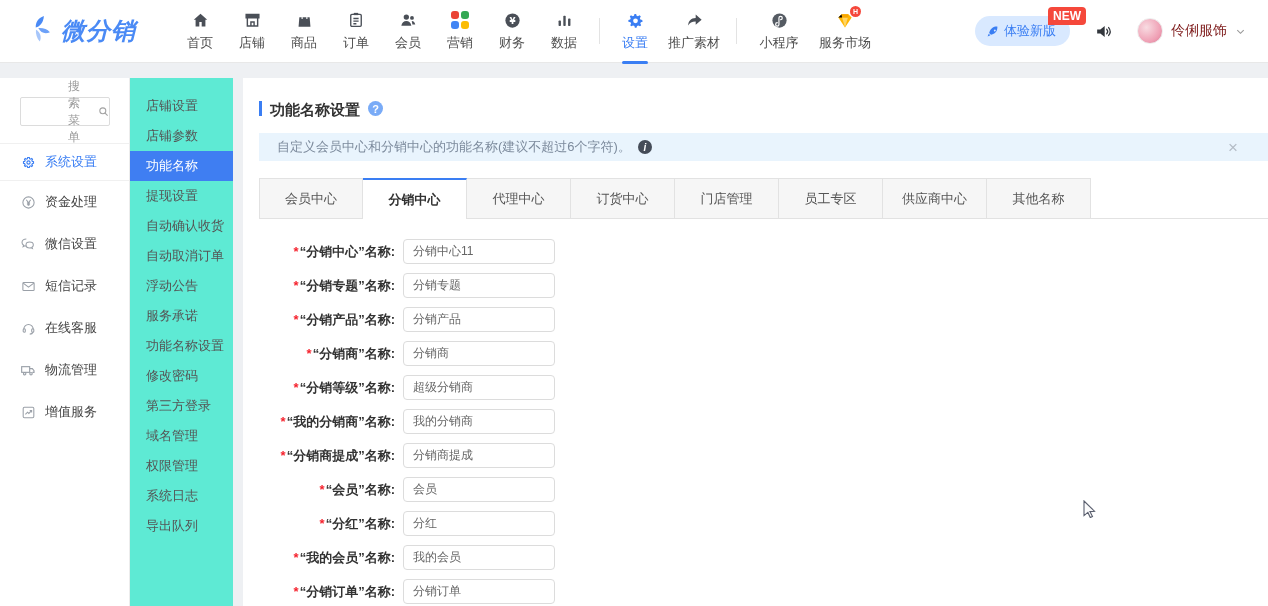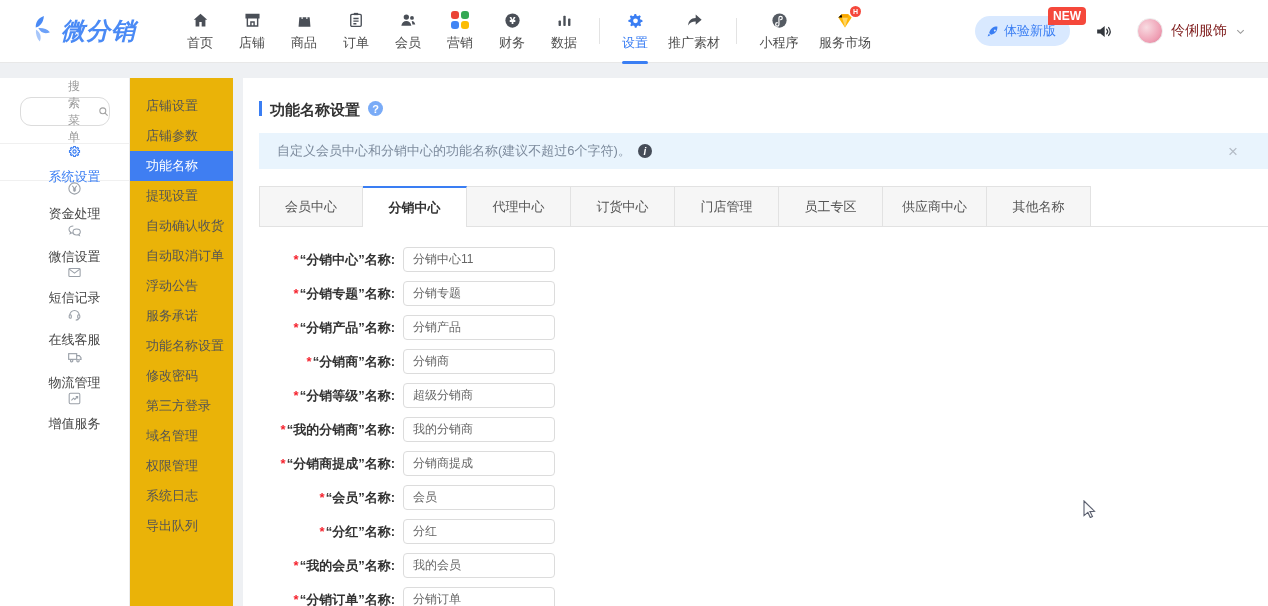--- a/index.html
+++ b/index.html
@@ -32,40 +32,40 @@
   .new-badge { position:absolute; top:-9px; right:-16px; background:#f5483b; color:#fff;
     font-size:12px; font-weight:bold; padding:2px 5px; border-radius:4px 4px 4px 0; }
   .speaker { color:#33373d; cursor:pointer; display:flex; }
   .account { display:flex; align-items:center; gap:8px; font-size:14px; color:#7f1d1d; cursor:pointer; }
   .avatar { width:26px; height:26px; border-radius:50%;
     background:radial-gradient(circle at 35% 35%, #f8dce2, #ef9fb4 65%, #d87793); border:1px solid #eee; }
   .chev { color:#999; display:flex; }
   
   .page-body { display:flex; height:543px; padding-top:15px; }
   .sidebar1 { width:130px; background:#fff; border-right:1px solid #ececec; flex:none; }
-  .search-box { width:90px; height:29px; margin:19px auto 17px; border:1px solid #dcdcdc; border-radius:11px;
+  .search-box { width:90px; height:29px; margin:19px auto 17px; border:1px solid #dcdcdc; border-radius:2px;
     display:flex; align-items:center; justify-content:center; gap:18px; color:#9b9b9b; font-size:12px;
     background:#fff; cursor:text;padding-left:48px; }
   .s1-item { height:42px; display:flex; align-items:center; gap:9px; padding-left:20px;
-    font-size:13px; color:#454545; cursor:pointer;flex-direction:column; }
+    font-size:13px; color:#454545; cursor:pointer; }
   .s1-item .sicon { color:#9aa0a8; display:flex; width:16px; justify-content:center; }
   .s1-item.active { color:#3a7ef3; border-top:1px solid #f0f0f0; border-bottom:1px solid #f0f0f0; height:38px; }
   .s1-item.active .sicon { color:#3a7ef3; }
-  .sidebar2 { width:103px; background:#eab308; margin-right:10px; padding-top:13px; flex:none; }
+  .sidebar2 { width:103px; background:#5eead4; margin-right:10px; padding-top:13px; flex:none; }
   .s2-item { height:30px; line-height:30px; padding-left:16px; font-size:13px; color:#555;
     cursor:pointer; white-space:nowrap; }
   .s2-item.active { background:#3f7ef2; color:#fff; }
   
   .main { flex:1; background:#fff; padding-left:16px; overflow:hidden; }
   .page-title-row { margin-top:23px; display:flex; align-items:flex-start; gap:8px; }
   .title-bar { width:3px; height:15px; background:#3a7ef3; }
   .page-title { font-size:15px; font-weight:bold; color:#333; }
   .help-icon { width:15px; height:15px; border-radius:50%; background:#79abf7; color:#fff; font-size:11px;
     font-weight:bold; display:flex; align-items:center; justify-content:center; cursor:pointer; }
-  .banner { margin-top:13px; height:36px; background:#e9f4fd; display:flex; align-items:center;
+  .banner { margin-top:13px; height:28px; background:#e9f4fd; display:flex; align-items:center;
     padding:0 18px; font-size:13px; color:#7d8b9d; gap:7px; }
   .info-icon { width:14px; height:14px; border-radius:50%; background:#454c58; color:#fff; font-size:10px;
     font-weight:bold; font-style:italic; display:flex; align-items:center; justify-content:center; flex:none; }
   .banner-close { margin-left:auto; margin-right:12px; color:#b4bcc6; font-size:17px; cursor:pointer; line-height:1; }
   .tabs { margin-top:17px; display:flex; border-bottom:1px solid #e2e2e2; align-items:flex-start; }
   .tab { width:104px; height:40px; background:#f6f6f6; border:1px solid #e2e2e2; border-left:none;
     border-bottom:none; display:flex; align-items:center; justify-content:center;
     font-size:13px; color:#555; cursor:pointer; }
   .tab:first-child { border-left:1px solid #e2e2e2; }
   .tab.active { background:#fff; border-top:2px solid #3a7ef3; font-weight:bold; color:#333;

